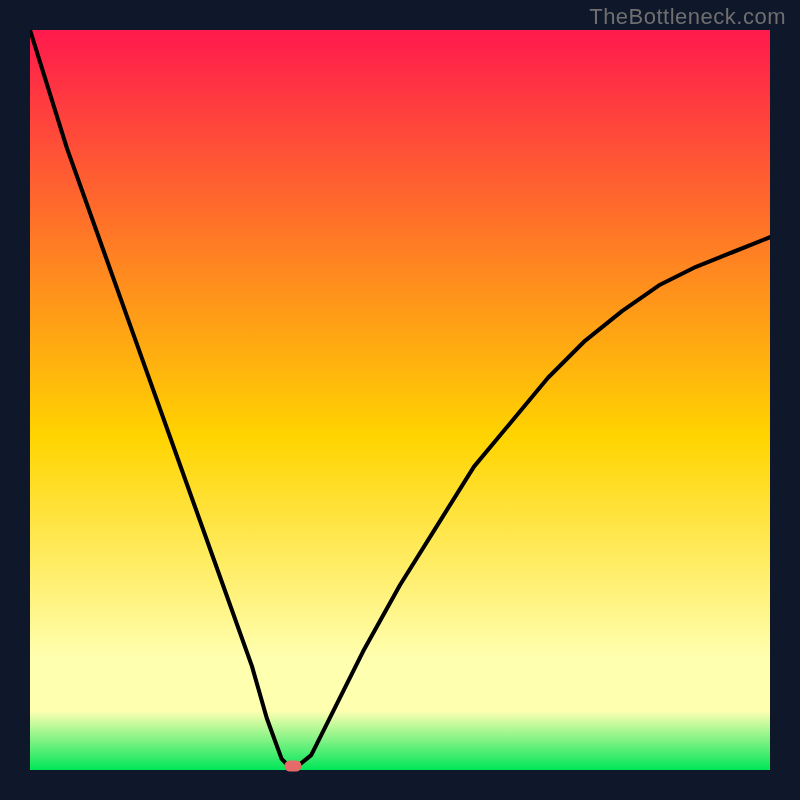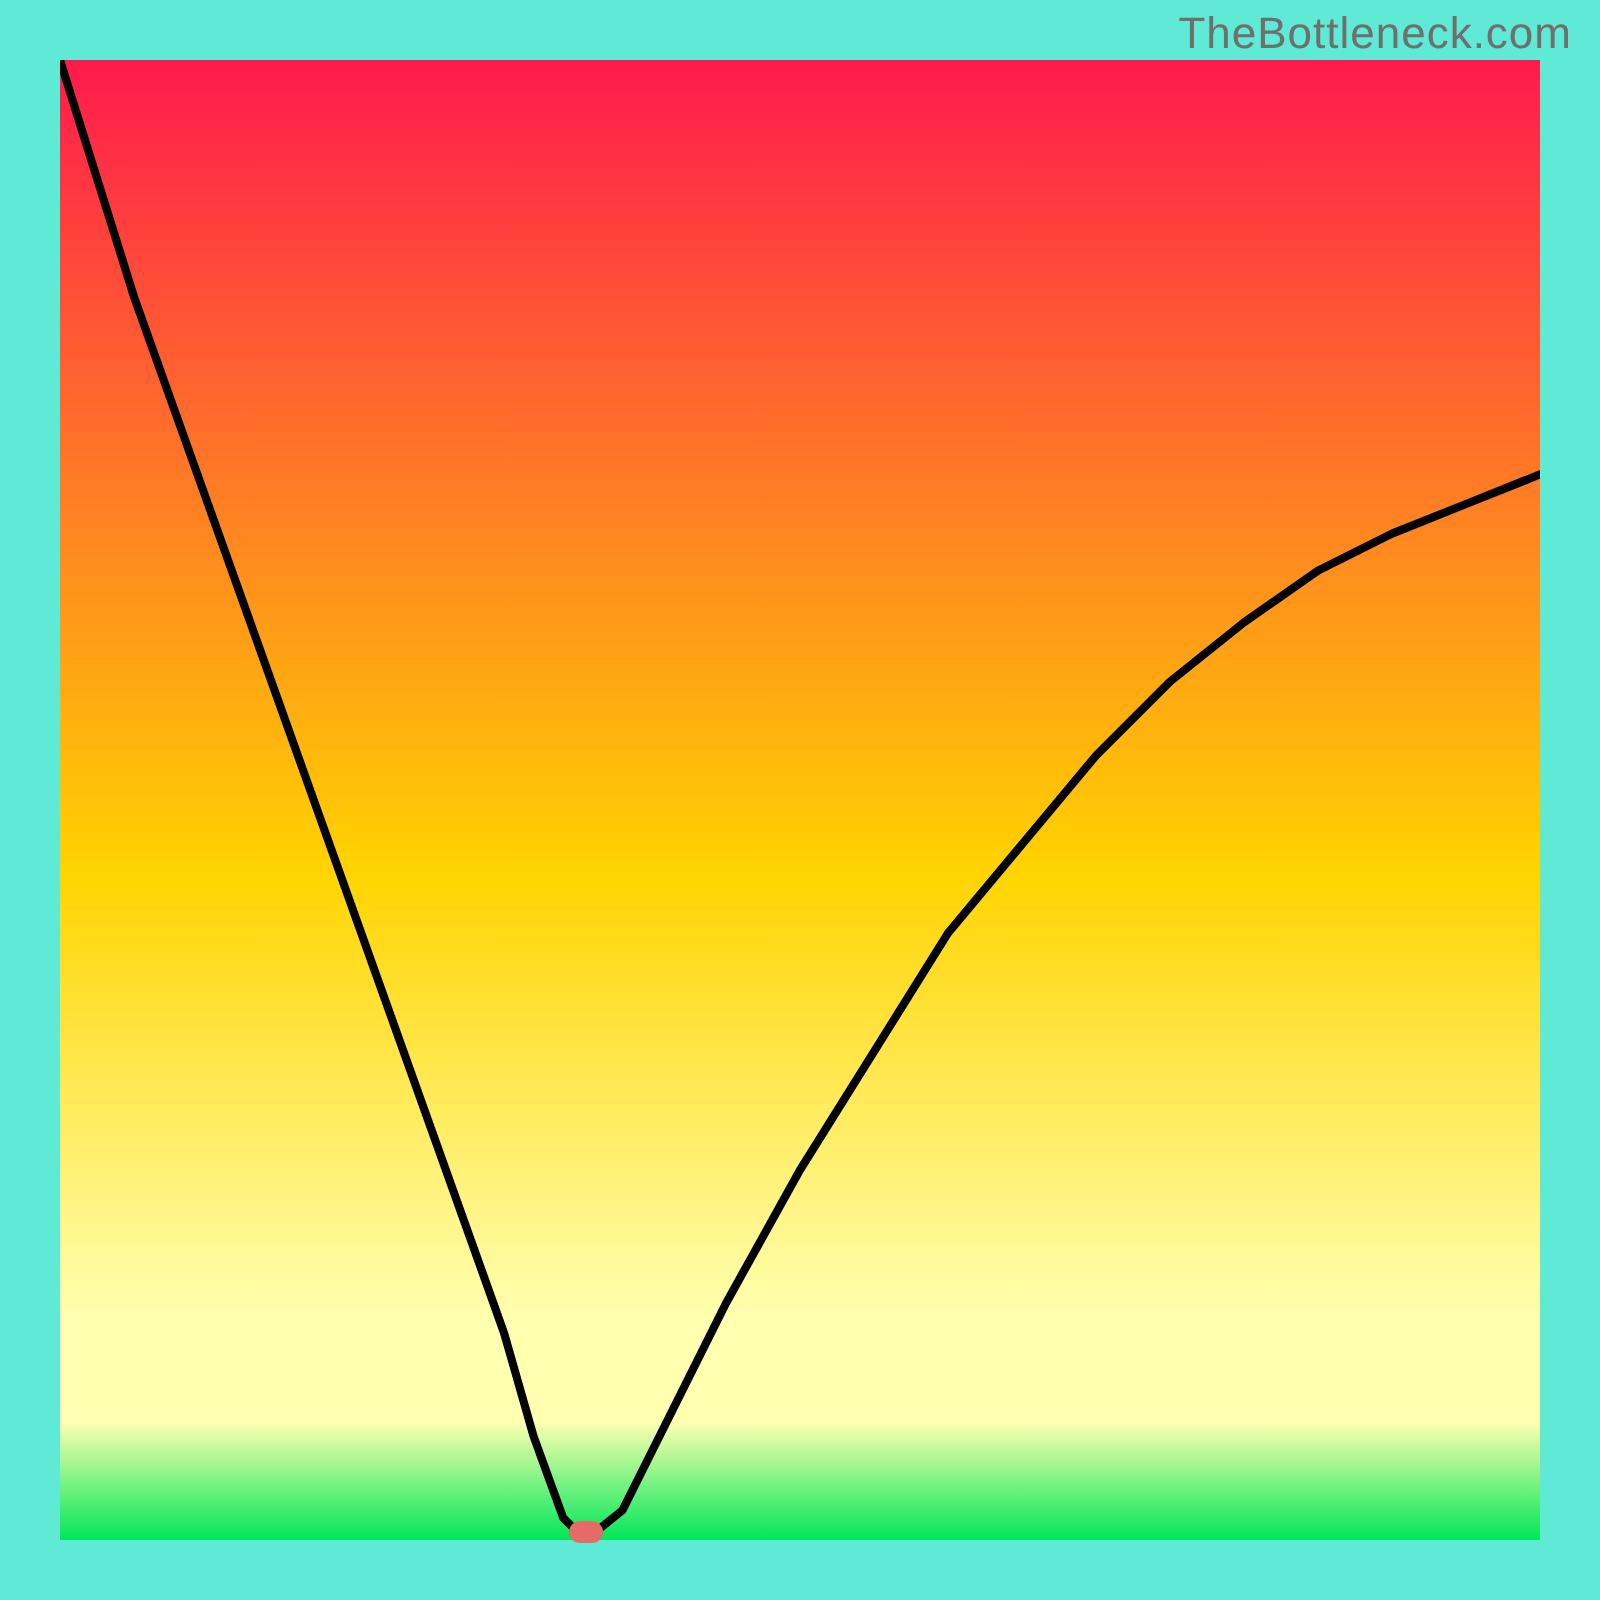--- a/index.html
+++ b/index.html
@@ -6,21 +6,21 @@
     margin: 0;
     padding: 0;
     width: 800px;
     height: 800px;
     overflow: hidden;
     font-family: Arial, Helvetica, sans-serif;
   }
   .frame {
     width: 800px;
     height: 800px;
-    background: #5eead4;
+    background: #0f172a;
     position: relative;
   }
   .watermark {
     position: absolute;
     top: 4px;
     right: 14px;
     color: #6f6f6f;
     font-size: 22px;
     font-weight: 500;
     letter-spacing: 0.5px;

